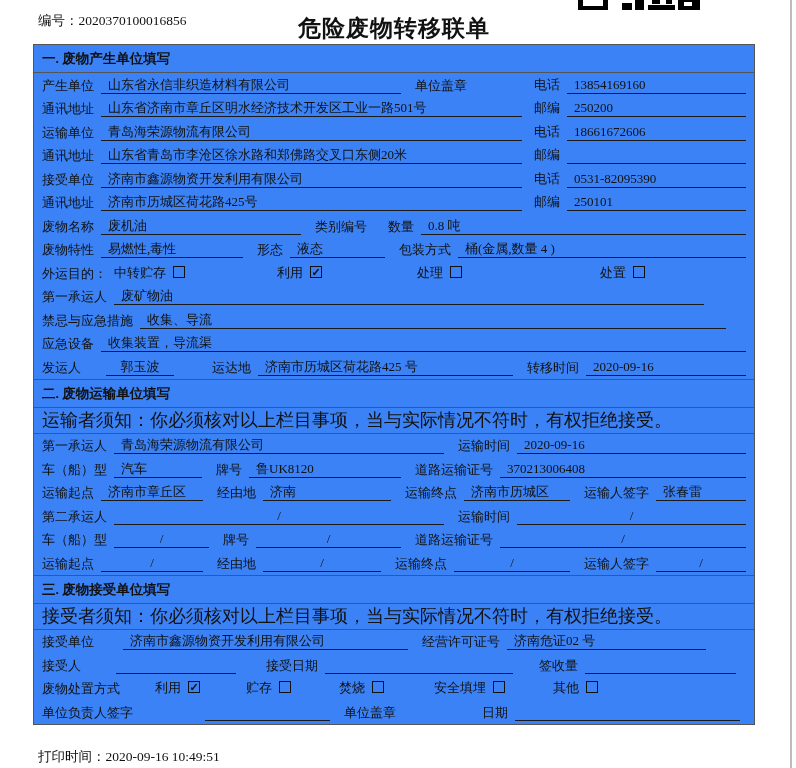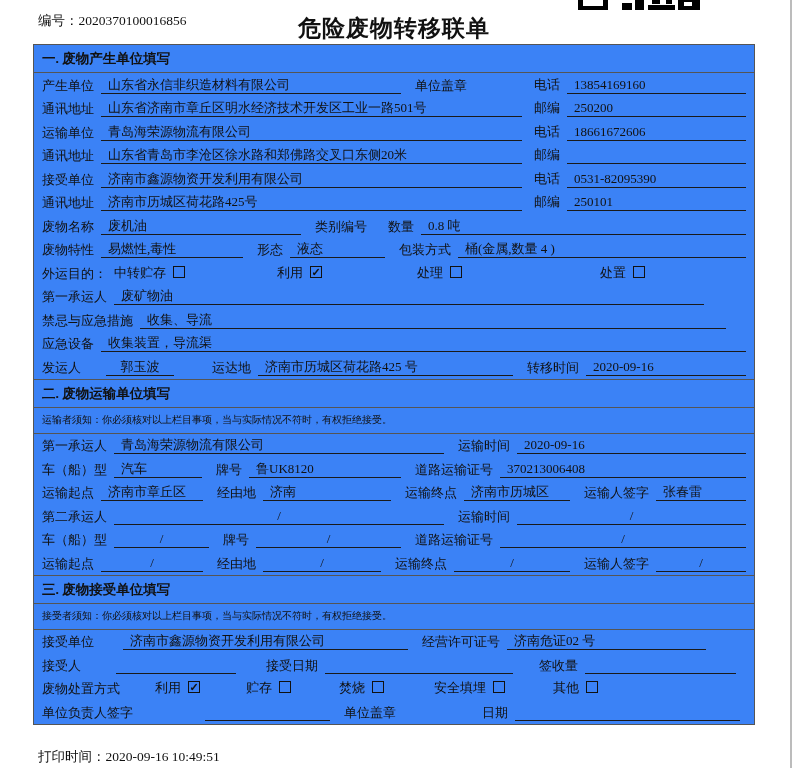--- a/index.html
+++ b/index.html
@@ -17,21 +17,21 @@
   .serial { position:absolute; left:38px; top:12px; font-size:13.5px; white-space:nowrap; }
   .doc-title { position:absolute; left:33px; top:13px; width:722px; text-align:center;
                font-size:23px; font-weight:bold; letter-spacing:1px; }
   .qr { position:absolute; left:578px; top:0; }
 
   .form { position:absolute; left:33px; top:44px; width:722px; border:1.5px solid #555; background:#3b82f6; }
 
   .sec-h { font-weight:bold; font-size:13.5px; padding:5px 8px 4px 8px; border-bottom:1.5px solid #555; }
   .sec-h.bt { border-top:1.5px solid #555; }
 
-  .notice { display:flex; align-items:center; height:26px; padding:0 8px; font-size:10px;
+  .notice { display:flex; align-items:center; height:26px; padding:0 8px; font-size:18px;
             border-bottom:1px solid #555; white-space:nowrap; }
 
   .row { display:flex; align-items:flex-end; height:23.5px; padding:0 8px 3px 8px;
          font-size:13px; white-space:nowrap; }
   .lbl { white-space:nowrap; margin-right:7px; line-height:16px; }
   .u { border-bottom:1px solid #1a1a1a; padding:0 4px 0 7px; height:17px; line-height:16px;
        white-space:nowrap; overflow:hidden; }
   .fill { flex:1; }
   .sp { flex:1; }
   .ctr { text-align:center; padding:0 2px; }

